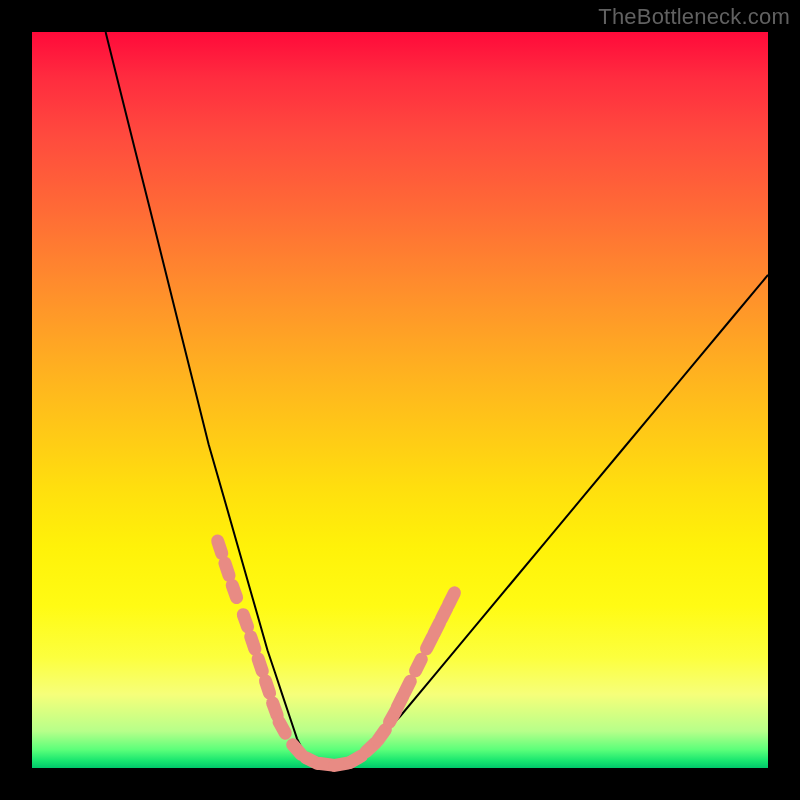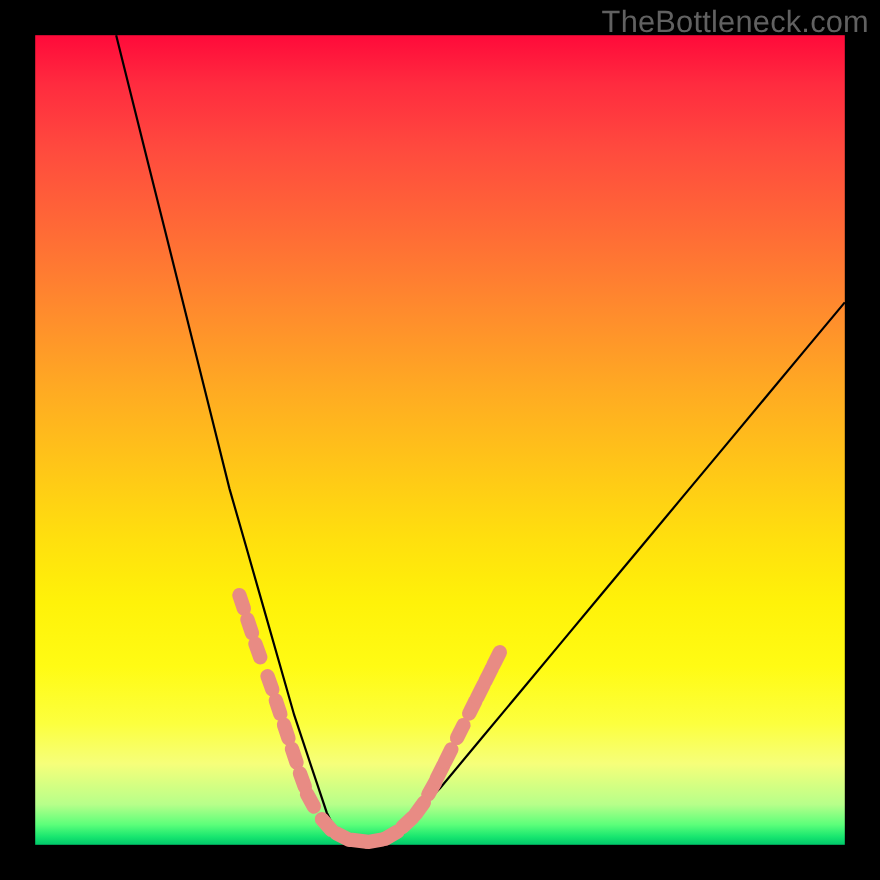--- a/index.html
+++ b/index.html
@@ -44,21 +44,21 @@
       #5cff7a 97.5%,
       #18e66f 99%,
       #00c86a 100%
     );
   }
   .watermark {
     position: absolute;
     top: 4px;
     right: 10px;
     color: #616161;
-    font-size: 28px;
+    font-size: 22px;
     font-weight: 500;
     letter-spacing: 0.2px;
     user-select: none;
   }
   svg.curve {
     position: absolute;
     left: 0;
     top: 0;
     width: 736px;
     height: 736px;

